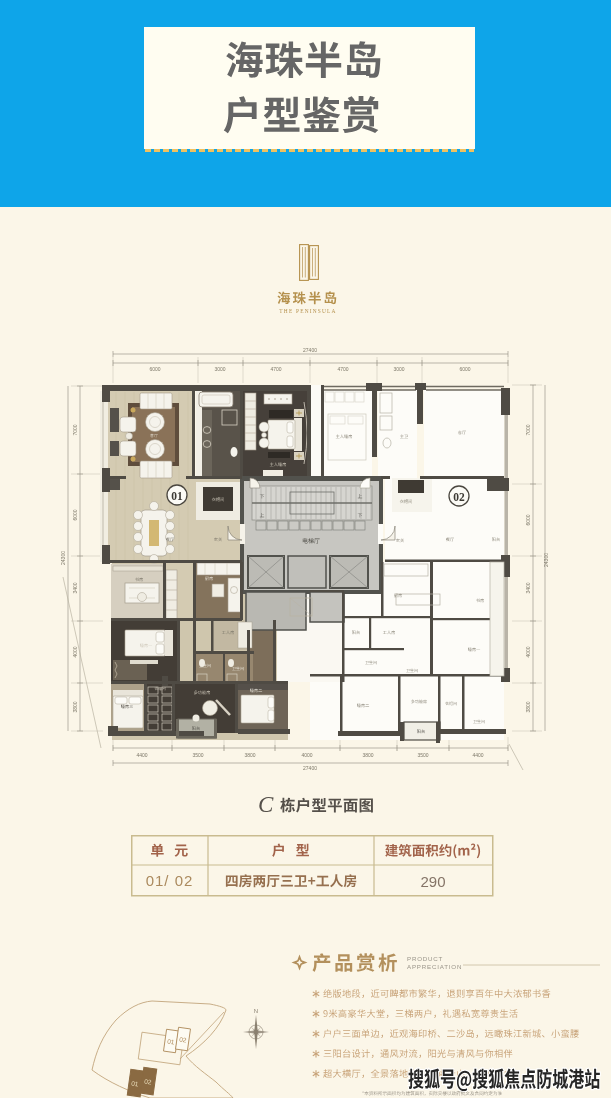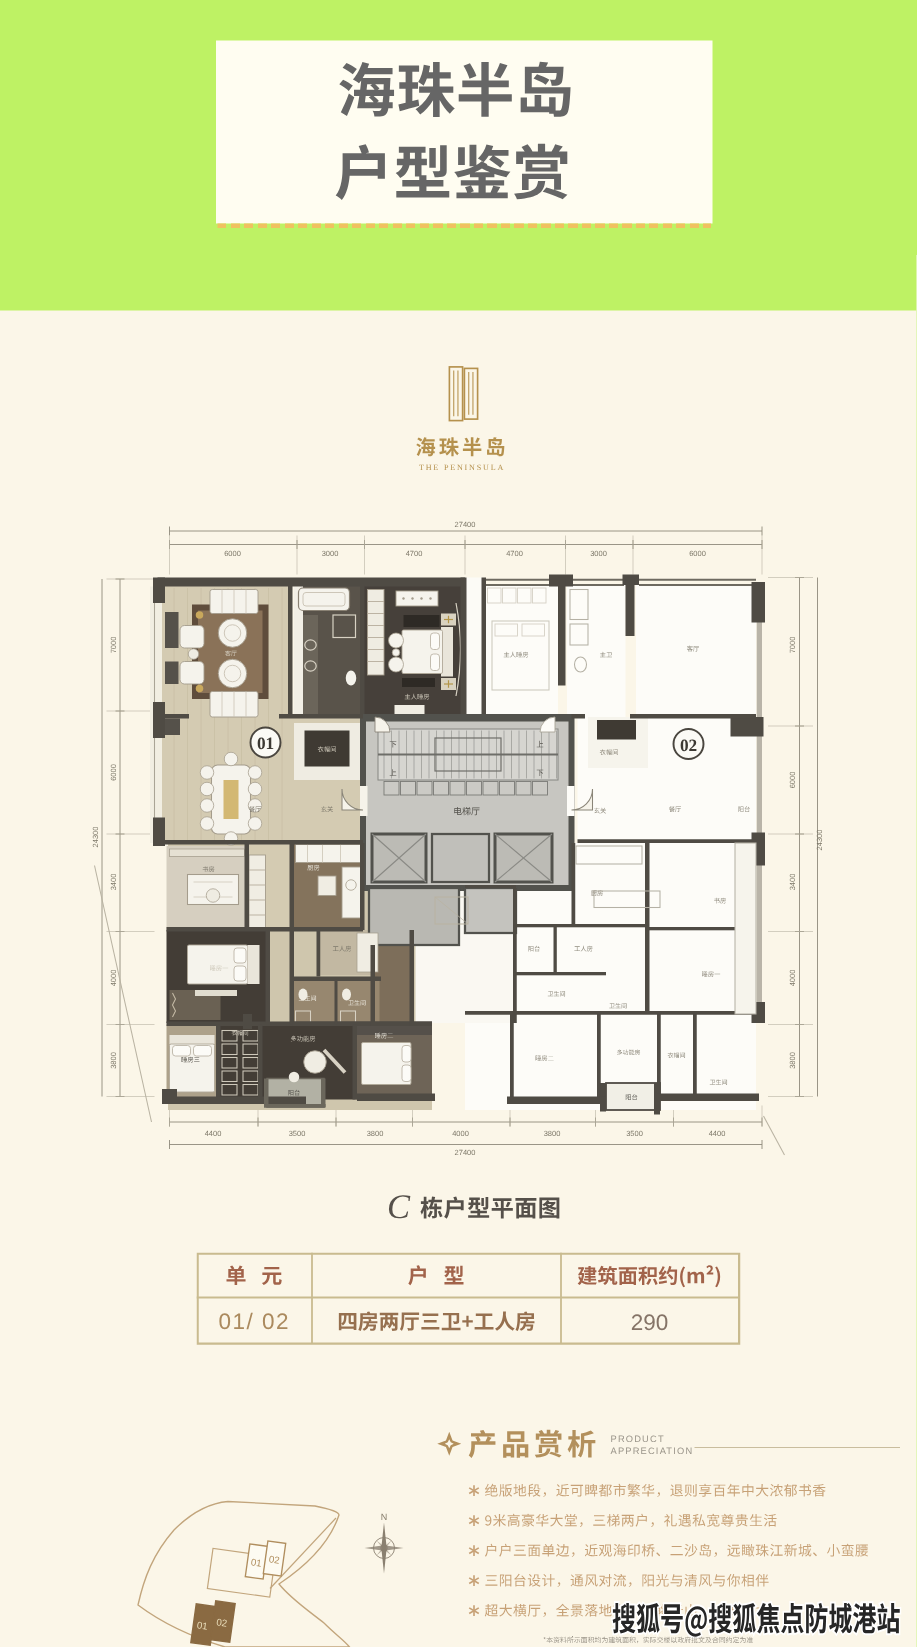--- a/index.html
+++ b/index.html
@@ -1,15 +1,15 @@
 <!DOCTYPE html>
 <html><head><meta charset="utf-8"><style>
 html,body{margin:0;padding:0;}
 body{font-family:'Liberation Sans',sans-serif;background:#fff;}
-#page{position:relative;width:611px;height:1098px;overflow:hidden;background:#bef264;}
+#page{position:relative;width:611px;height:1098px;overflow:hidden;background:#0ea5e9;}
 .abs{position:absolute;}
 </style></head><body>
 <div id="page">
 
 <div class="abs" style="left:144px;top:27px;width:331px;height:122px;background:#fffdf1;"></div>
 <svg class="abs" style="left:0;top:0;" width="611" height="195" viewBox="0 0 611 195">
 
 <path d="M228.4 45.1C230.7 46.3 233.7 48.3 235.2 49.5L237.9 46C236.3 44.7 233.2 43 231 42ZM226.2 56.2C228.3 57.4 231.2 59.3 232.5 60.6L235.2 57C233.8 55.8 230.9 54.1 228.7 53.1ZM227.2 74.8 231.3 77.3C233 73.5 234.8 69 236.2 64.8L232.6 62.3C231 66.8 228.8 71.8 227.2 74.8ZM246.8 56.9C247.8 57.7 248.9 58.8 249.7 59.8H244.4L244.8 56.1H248.2ZM241.6 41.4C240.2 45.7 237.9 50.2 235.3 53C236.4 53.6 238.4 54.8 239.3 55.5C239.8 55 240.3 54.3 240.8 53.6C240.6 55.5 240.4 57.7 240.1 59.8H236V64H239.5C239.1 67 238.6 69.9 238.1 72.1H254.4C254.2 72.7 254.1 73.1 253.9 73.3C253.4 73.8 253.1 74 252.4 74C251.6 74 250.1 74 248.4 73.8C249.1 74.9 249.5 76.5 249.6 77.6C251.4 77.7 253.3 77.7 254.5 77.5C255.8 77.3 256.8 77 257.7 75.7C258.1 75.1 258.6 74 258.9 72.1H261.8V68.1H259.4L259.7 64H262.7V59.8H259.9L260.2 54C260.3 53.4 260.3 52 260.3 52H241.8C242.2 51.2 242.7 50.4 243.2 49.5H261.7V45.3H245.1C245.4 44.4 245.8 43.4 246.1 42.5ZM245.8 64.9C246.9 65.8 248.2 67.1 249.1 68.1H243.3L243.8 64H247.3ZM250.1 56.1H255.8L255.7 59.8H251.9L253 59C252.3 58.2 251.2 57 250.1 56.1ZM249.1 64H255.5C255.3 65.6 255.2 67 255.1 68.1H251.4L252.6 67.3C251.8 66.3 250.4 65 249.1 64Z M282.5 43.2C281.9 47.6 280.7 52 278.8 54.7C279.8 55.2 281.6 56.4 282.4 57.1C283.2 55.7 284 54.1 284.6 52.3H288.7V57.7H279.4V61.9H286.9C284.6 66.3 281 70.5 277 72.8C278 73.6 279.4 75.2 280.1 76.4C283.4 74.1 286.4 70.7 288.7 66.8V78H293.1V66.7C295.1 70.3 297.4 73.7 299.9 75.9C300.7 74.7 302.2 73.1 303.2 72.3C300 70 296.8 66 294.7 61.9H302.2V57.7H293.1V52.3H300.5V48.1H293.1V41.4H288.7V48.1H285.9C286.2 46.8 286.5 45.4 286.7 44ZM265.6 69.7 266.5 74.1C270.3 73.1 275.1 71.8 279.5 70.5L278.9 66.3L274.9 67.4V59.1H278.7V54.8H274.9V47.9H279.4V43.6H265.9V47.9H270.4V54.8H266.2V59.1H270.4V68.5Z M309 43.8C310.7 46.6 312.4 50.2 313 52.5L317.6 50.6C316.9 48.3 315 44.8 313.3 42.2ZM333.3 42C332.4 44.7 330.6 48.4 329.2 50.7L333.5 52.2C335 50 336.8 46.7 338.3 43.5ZM320.9 41.4V53.6H308.2V58.2H320.9V62.9H305.8V67.6H320.9V77.9H325.8V67.6H341.2V62.9H325.8V58.2H339.2V53.6H325.8V41.4Z M355.7 52.4C358.4 53.5 362.1 55.2 363.8 56.5L366.3 53.2C364.3 52 360.7 50.4 358 49.5ZM372.7 44.5H364C364.5 43.7 365 42.7 365.4 41.7L359.9 41.2C359.7 42.2 359.4 43.4 359 44.5H349.9V62.3H375.6C375.2 69.4 374.7 72.4 373.9 73.3C373.5 73.6 373.1 73.7 372.4 73.7L370.4 73.7V64.9H366.1V71H360.8V63.4H356.4V71H351.3V65H347.1V74.9H366.1V75.9H369C369.1 76.6 369.3 77.2 369.3 77.8C371.4 77.8 373.4 77.9 374.5 77.7C375.9 77.5 376.9 77.2 377.9 76C379.2 74.6 379.7 70.4 380.3 60C380.3 59.5 380.4 58.2 380.4 58.2H354.5V48.7H371.1C370.9 51.3 370.7 52.4 370.3 52.8C370.1 53.1 369.7 53.2 369.3 53.2C368.8 53.2 367.8 53.2 366.6 53C367.2 54.1 367.7 55.9 367.8 57.1C369.3 57.2 370.7 57.1 371.6 57C372.6 56.8 373.3 56.5 374 55.7C375 54.6 375.3 51.9 375.6 46.1C375.7 45.6 375.7 44.5 375.7 44.5Z" fill="#666666"></path>
 
 <path d="M233.3 106.6H251.8V112.7H233.3V111.1ZM239.1 97.3C239.8 98.8 240.6 100.8 241.1 102.2H228.4V111.1C228.4 116.8 228 124.9 223.8 130.4C224.9 130.9 227.1 132.4 227.9 133.3C231.3 129 232.6 122.7 233.1 117.1H251.8V119.1H256.6V102.2H243.7L246 101.6C245.6 100.1 244.7 97.8 243.8 96.2Z M286.2 98.6V111.9H290.5V98.6ZM293.4 96.8V113.5C293.4 114 293.2 114.1 292.6 114.1C292.1 114.2 290.2 114.2 288.4 114.1C289 115.2 289.6 117 289.8 118.2C292.5 118.2 294.5 118.1 296 117.5C297.4 116.8 297.8 115.7 297.8 113.5V96.8ZM276.6 101.8V105.9H273.3V101.8ZM268.2 120V124.3H279.5V127.4H264.2V131.7H299.5V127.4H284.3V124.3H295.6V120H284.3V116.9H281V110.1H284.6V105.9H281V101.8H283.7V97.8H265.9V101.8H269V105.9H264.6V110.1H268.5C267.9 112 266.6 113.9 263.8 115.4C264.6 116 266.2 117.8 266.8 118.7C270.7 116.5 272.3 113.3 273 110.1H276.6V117.6H279.5V120Z M305.4 98.1V110H309.9V98.1ZM321.1 107.5C320.1 108.4 319 109.3 317.6 110V96.5H313V110.8H316C312.1 112.6 307.4 113.9 302.8 114.7C303.8 115.7 304.8 117.3 305.3 118.4C308 117.8 310.7 117.1 313.3 116.2V118.2H319V120.1H307.2V123.6H319V128.3H313.7L315.9 127.5C315.5 126.5 314.7 124.9 314 123.6L310 124.9C310.5 125.9 311.1 127.2 311.4 128.3H304.3V132.1H338.5V128.3H331.4C332.1 127.2 332.8 125.9 333.5 124.6L328.8 123.8C328.4 125.1 327.7 126.8 327 128.3H323.8V123.6H336.1V120.1H323.8V118.2H329.6V116C332.3 116.9 335 117.6 337.6 118.1C338.2 117.1 339.4 115.4 340.3 114.5C334.8 113.7 328.3 112 324.4 110L324.9 109.5ZM316.4 114.9C318.2 114.2 319.8 113.3 321.3 112.3C322.9 113.3 324.7 114.1 326.7 114.9ZM326.1 106.4C328.5 108 331.8 110.4 333.5 111.8L336.2 108.5C334.7 107.3 331.7 105.4 329.4 103.9H339V100H327.8C328.2 99.2 328.5 98.3 328.8 97.4L324.3 96.4C323.3 100 321.2 103.4 318.6 105.6C319.6 106.1 321.5 107.4 322.4 108.1C323.6 107 324.7 105.6 325.8 103.9H328.4Z M361.8 127.9C366.9 129.3 372.1 131.4 375.1 132.9L378.3 129.9C375 128.3 369.4 126.4 364.2 125ZM358.7 120.7C357.9 126.1 356.1 128.2 342.7 129.1C343.4 130 344.4 131.8 344.6 132.9C359.7 131.6 362.5 128.1 363.5 120.7ZM348 115.8V126.7H352.4V119.4H369.4V126.5H374V115.8ZM354.9 109.5H367V111.6H354.9ZM350.4 106.6V114.4H371.7V106.6ZM370.1 96.1C369.6 97.6 368.6 99.5 367.7 101H363.4V95.9H358.6V101H355C354.3 99.5 353 97.6 351.7 96.2L347.7 98C348.4 98.9 349.1 99.9 349.8 101H344.1V109.3H348.7V105H373.4V109.3H378.2V101H372.6L375.2 97.6Z" fill="#666666"></path>

